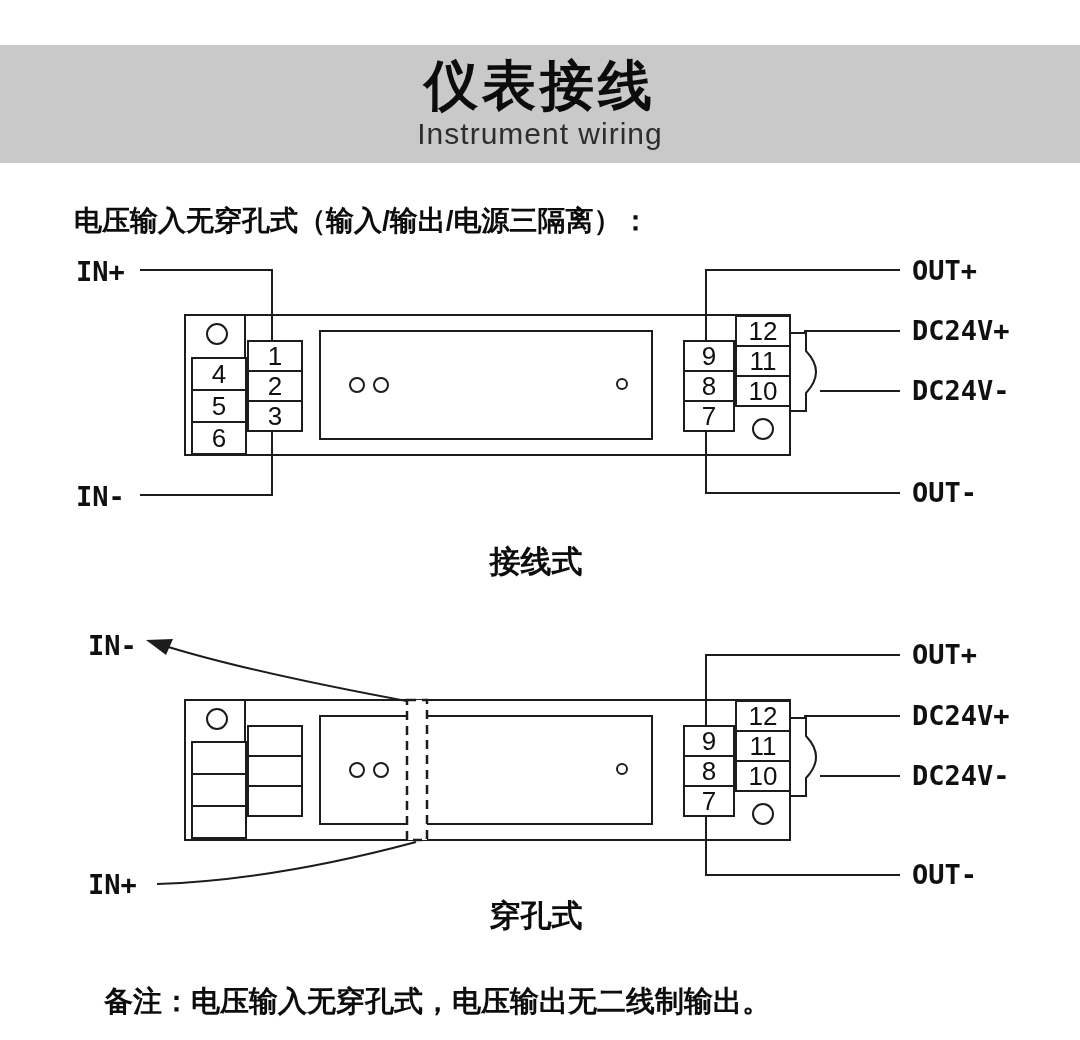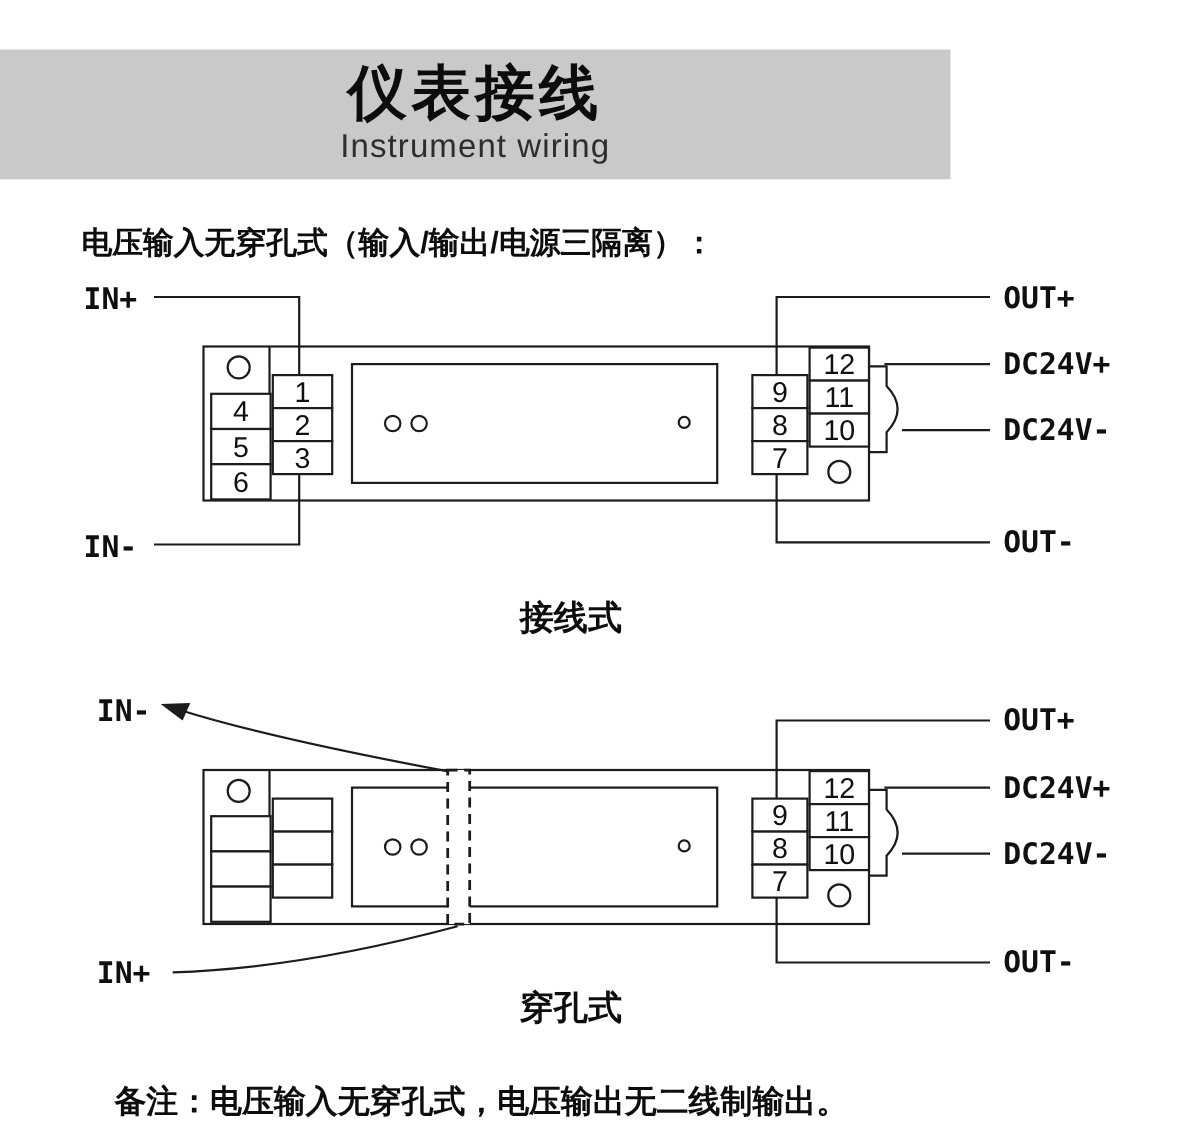--- a/index.html
+++ b/index.html
@@ -4,34 +4,34 @@
 <style>
   * { margin:0; padding:0; box-sizing:border-box; }
   html,body { background:#ffffff; }
   body {
     width:1080px; height:1040px; position:relative; overflow:hidden;
     font-family:"Liberation Sans", sans-serif; color:#111;
   }
   .page { position:relative; width:1080px; height:1040px; background:#fff; }
 
   .header {
-    position:absolute; top:45px; left:0; width:864px; height:118px;
+    position:absolute; top:45px; left:0; width:1080px; height:118px;
     background:#c9c9c9; display:flex; flex-direction:column;
     align-items:center; justify-content:center;
   }
   .title { font-size:54px; font-weight:bold; color:#0c0c0c; letter-spacing:4px; line-height:1.05; }
   .subtitle { font-size:30px; color:#2d2d2d; margin-top:3px; letter-spacing:1px; }
 
   .intro {
     position:absolute; top:202px; left:74px;
     font-size:28px; font-weight:600; color:#0d0d0d;
   }
 
   .caption {
-    position:absolute; left:319px; width:400px; text-align:center;
+    position:absolute; left:336px; width:400px; text-align:center;
     font-size:31px; font-weight:bold; color:#0d0d0d;
   }
   .caption.c1 { top:541px; }
   .caption.c2 { top:878px;margin-top:17px; }
 
   .note {
     position:absolute; top:966px; left:104px;
     font-size:29px; font-weight:bold; color:#0d0d0d;margin-top:16px;
   }
 

